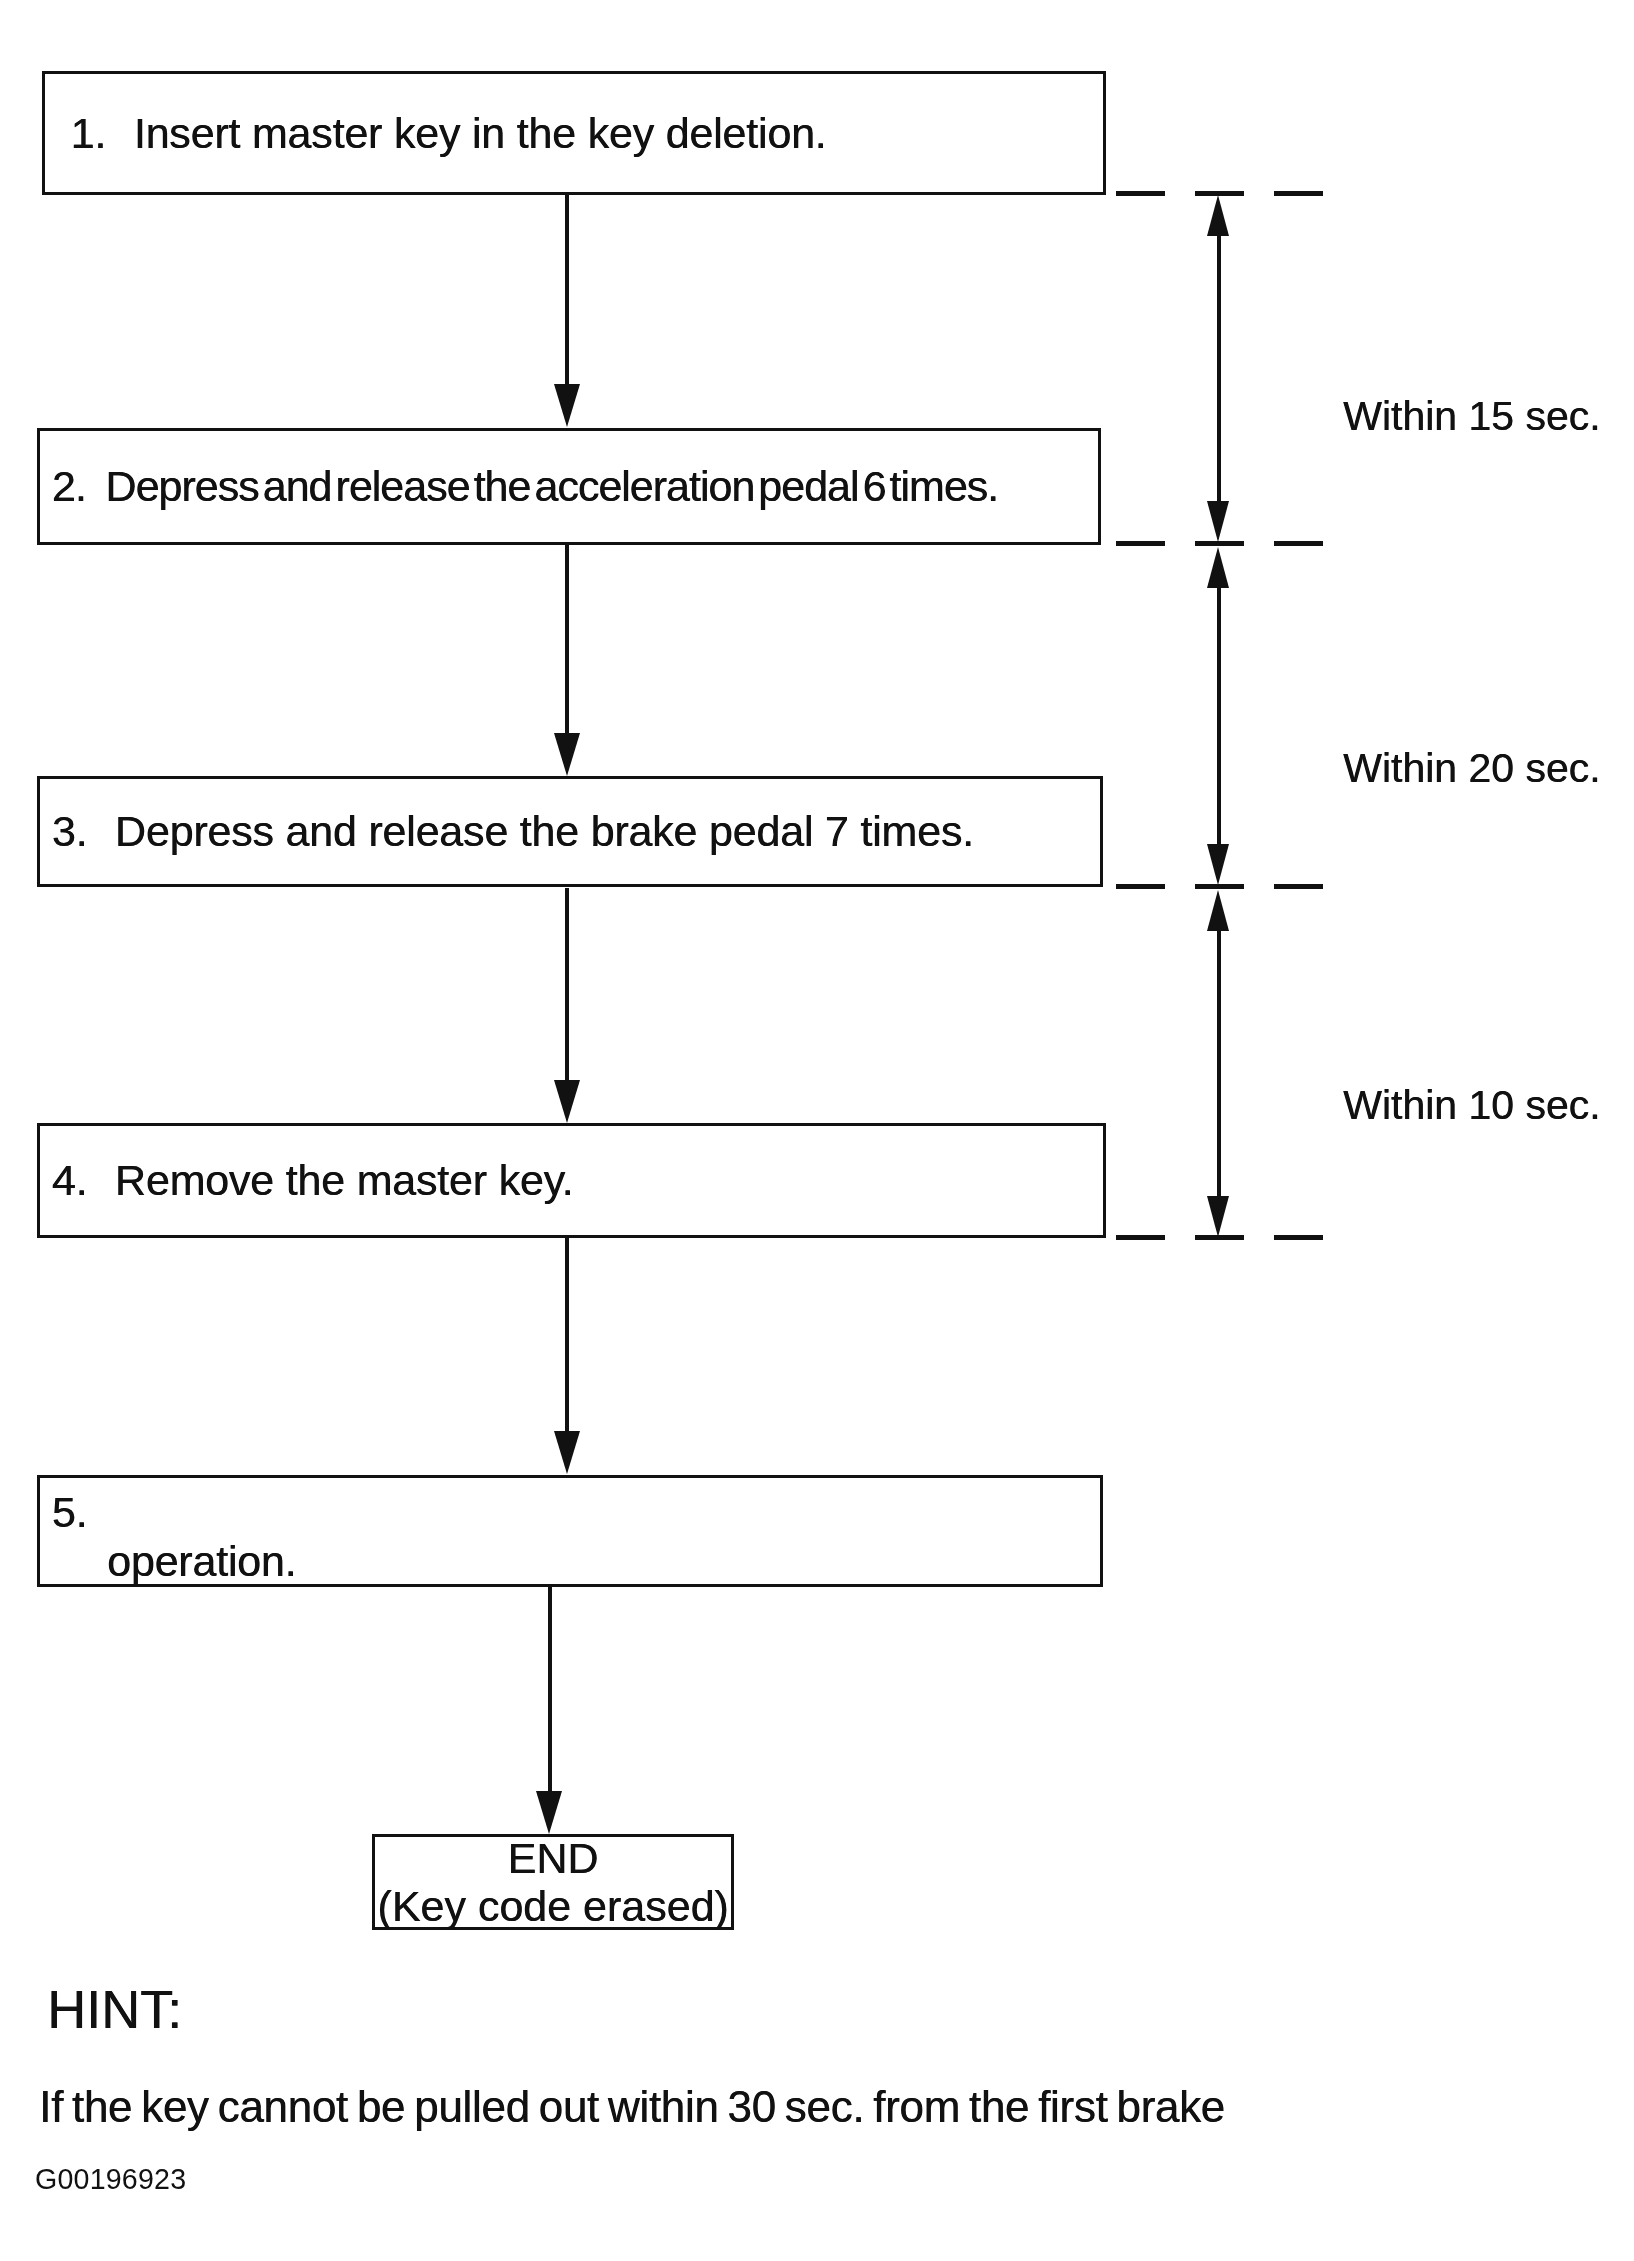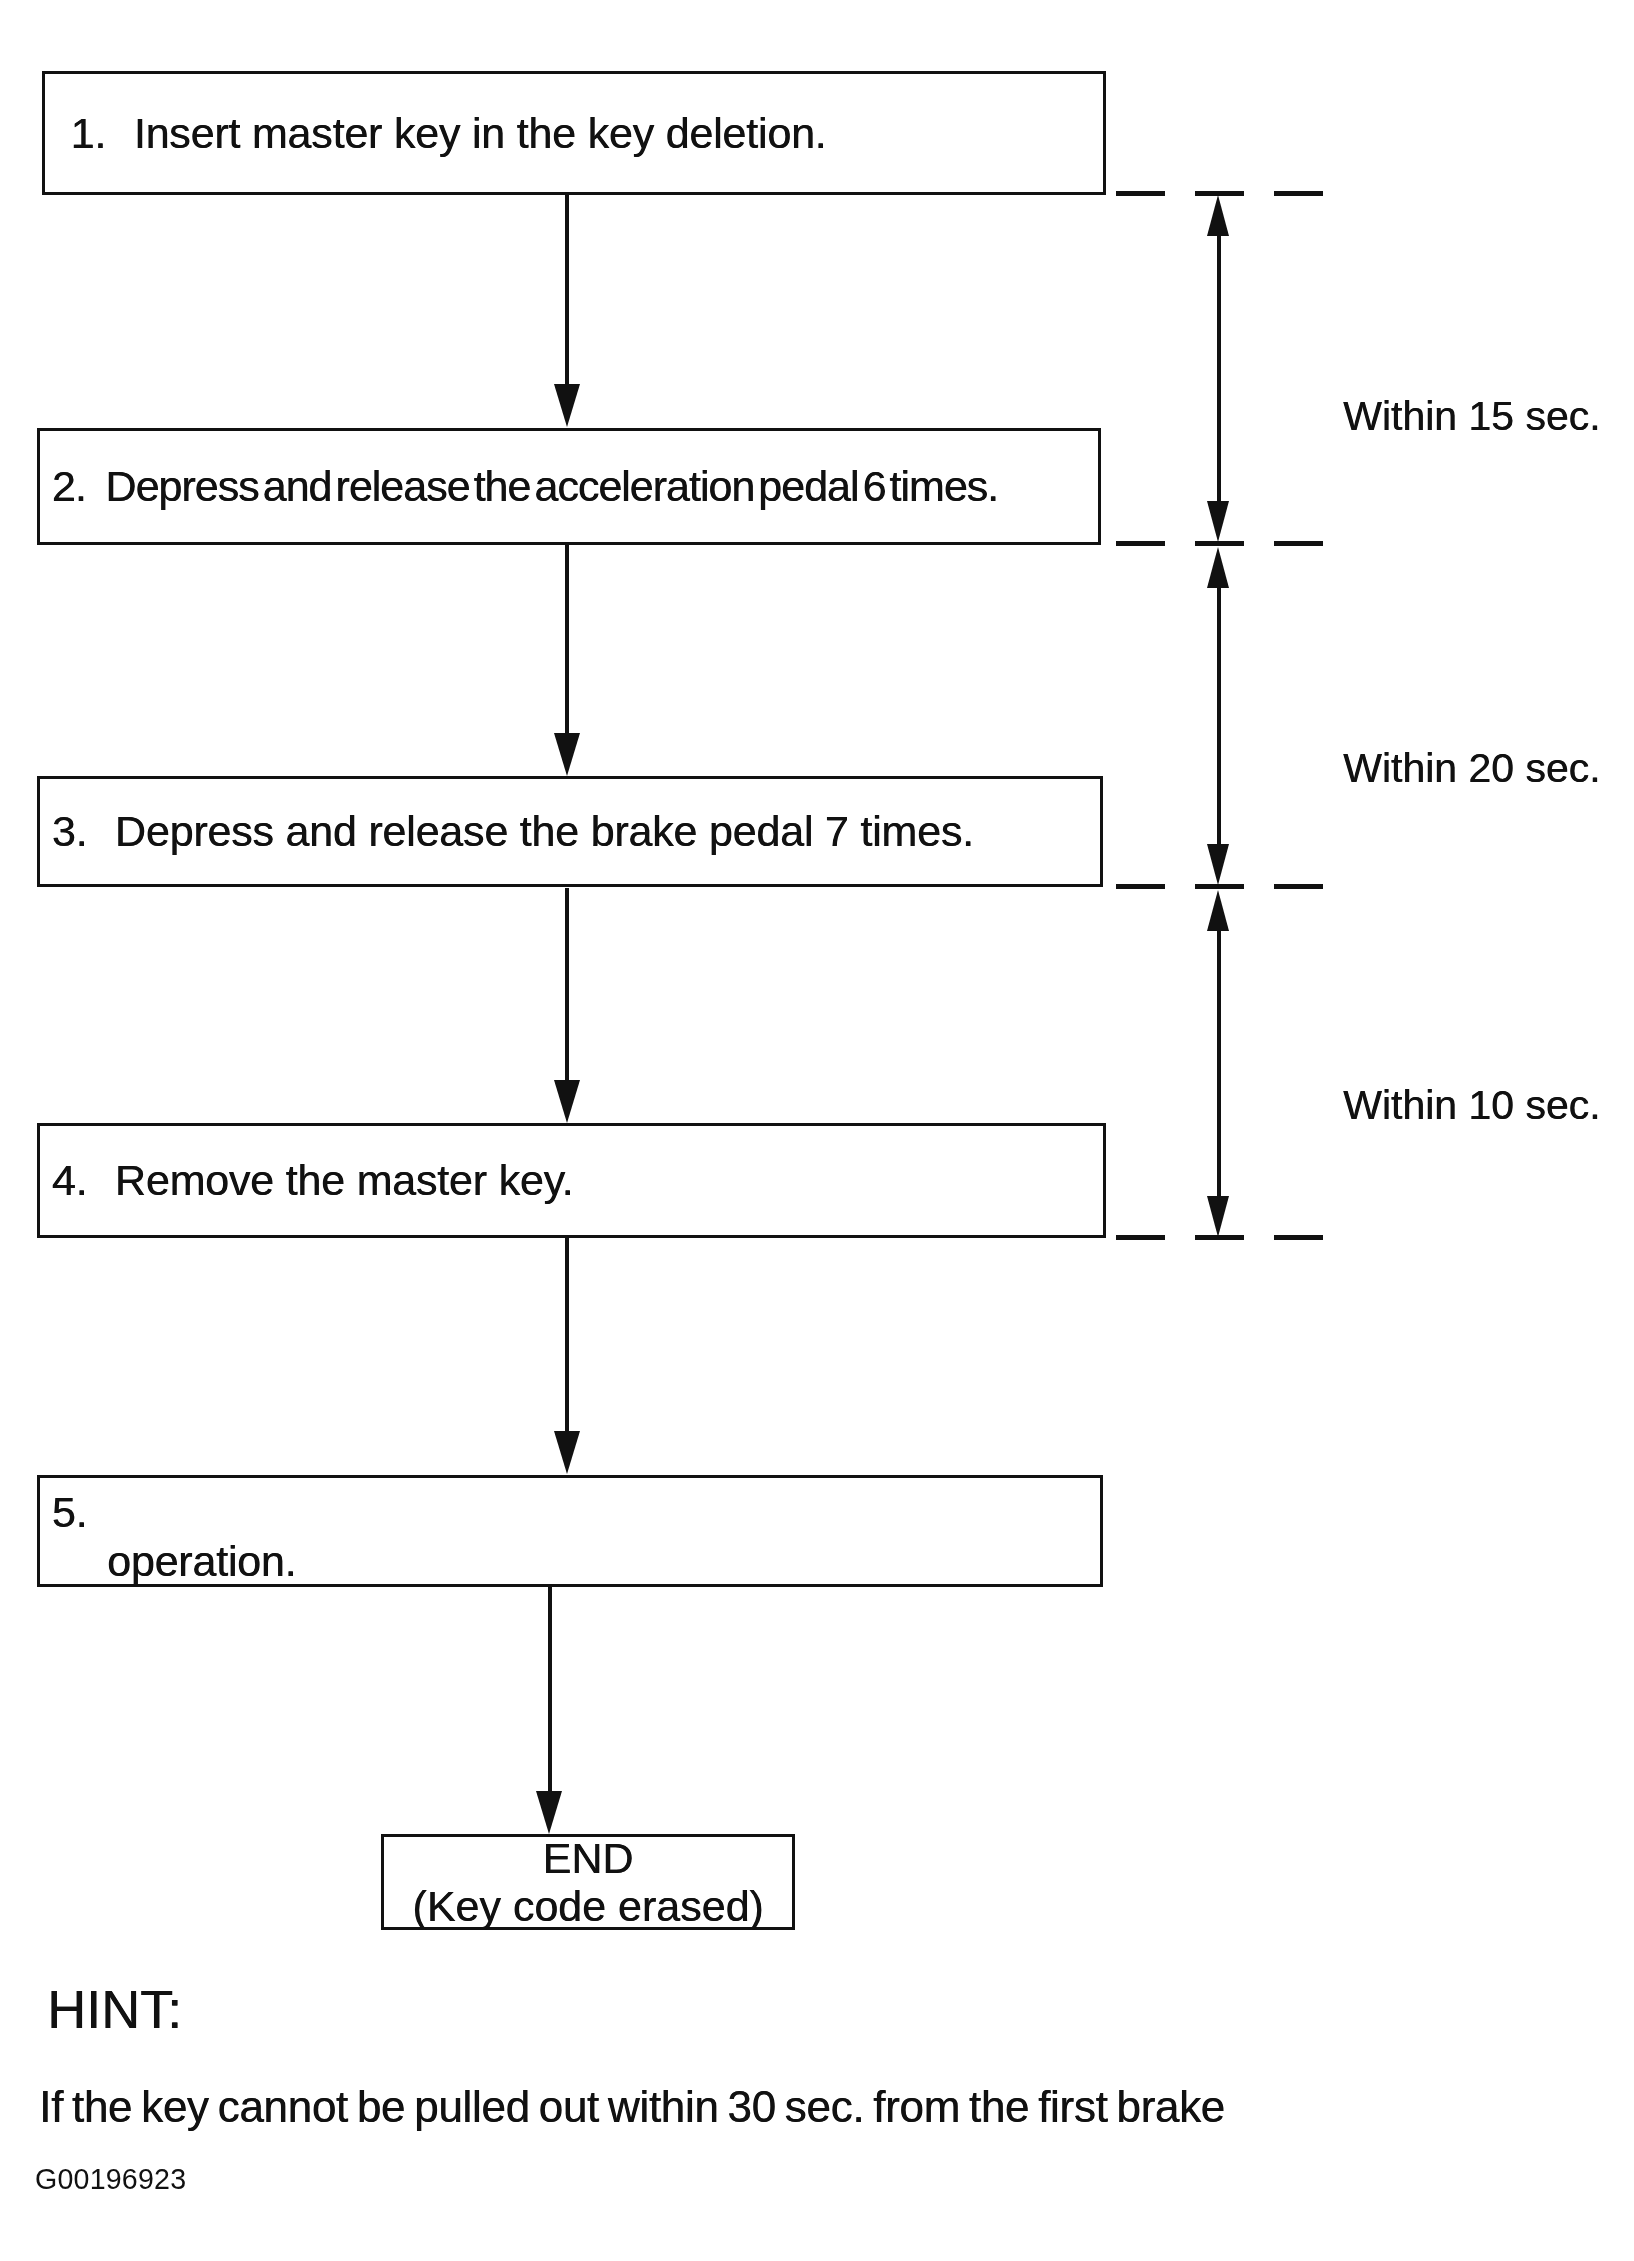--- a/index.html
+++ b/index.html
@@ -127,21 +127,21 @@
   </div>
 
   <div class="box pl12" style="left:37px; top:1475px; width:1066px; height:112px;">
     <span class="num gap20" style="align-self:flex-start; padding-top:9.9px;">5.</span>
     <span class="txt" style="padding-top:7.9px;">
       <br>
       <span>operation.</span>
     </span>
   </div>
 
-  <div class="end-box" style="left:381px; top:1834px; width:414px; height:96px;align-items:center;">
+  <div class="end-box" style="left:372px; top:1834px; width:362px; height:96px;align-items:center;">
     <div>END</div>
     <div>(Key code erased)</div>
   </div>
 
   <div class="varrow" style="left:565px; top:195px; height:193px;"></div>
   <div class="fhead" style="left:554px; top:384px;"></div>
 
   <div class="varrow" style="left:565px; top:545px; height:193px;"></div>
   <div class="fhead" style="left:554px; top:733px;"></div>
 

